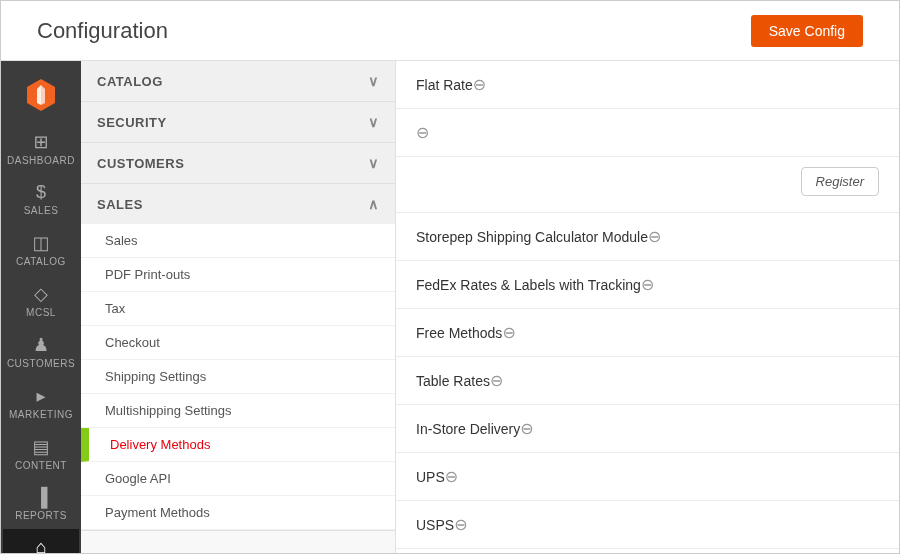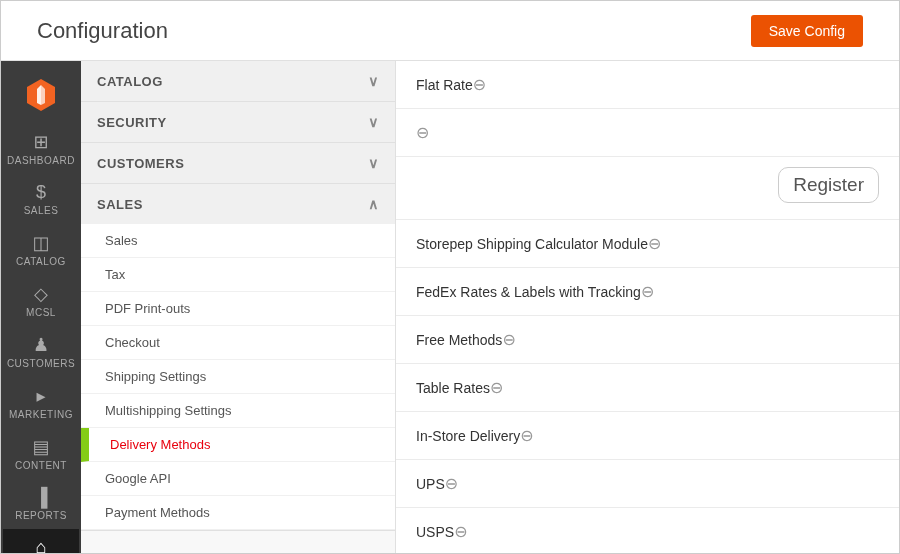--- a/index.html
+++ b/index.html
@@ -139,24 +139,25 @@
       padding: 10px 20px 16px;
       display: flex;
       justify-content: flex-end;
       background: #fff;
       border-bottom: 1px solid #ebebeb;
     }
     .register-btn {
       background: #fff;
       border: 1px solid #ccc;
       padding: 6px 14px;
-      font-size: 19px;
+      font-size: 13px;
       cursor: pointer;
       color: #555;
-      border-radius: 10px;
+      border-radius: 4px;
+      font-style: italic;
     }
 
     
     .sidebar::-webkit-scrollbar, .content-area::-webkit-scrollbar { width: 4px; }
     .sidebar::-webkit-scrollbar-track, .content-area::-webkit-scrollbar-track { background: #f0f0f0; }
     .sidebar::-webkit-scrollbar-thumb, .content-area::-webkit-scrollbar-thumb { background: #ccc; border-radius: 2px; }
   </style>
 </head>
 <body>
 
@@ -239,22 +240,22 @@
               <span class="chevron">∨</span>
             </div>
           </div>
           <div class="sidebar-section">
             <div class="sidebar-section-header active">
               <span>SALES</span>
               <span class="chevron">∧</span>
             </div>
             <div class="sidebar-sub-items">
               <div class="sidebar-sub-item">Sales</div>
+              <div class="sidebar-sub-item">PDF Print-outs</div>
               <div class="sidebar-sub-item">Tax</div>
-              <div class="sidebar-sub-item">PDF Print-outs</div>
               <div class="sidebar-sub-item">Checkout</div>
               <div class="sidebar-sub-item">Shipping Settings</div>
               <div class="sidebar-sub-item">Multishipping Settings</div>
               <div class="sidebar-sub-item active">Delivery Methods</div>
               <div class="sidebar-sub-item">Google API</div>
               <div class="sidebar-sub-item">Payment Methods</div>
             </div>
           </div>
         </div>
     </div>

